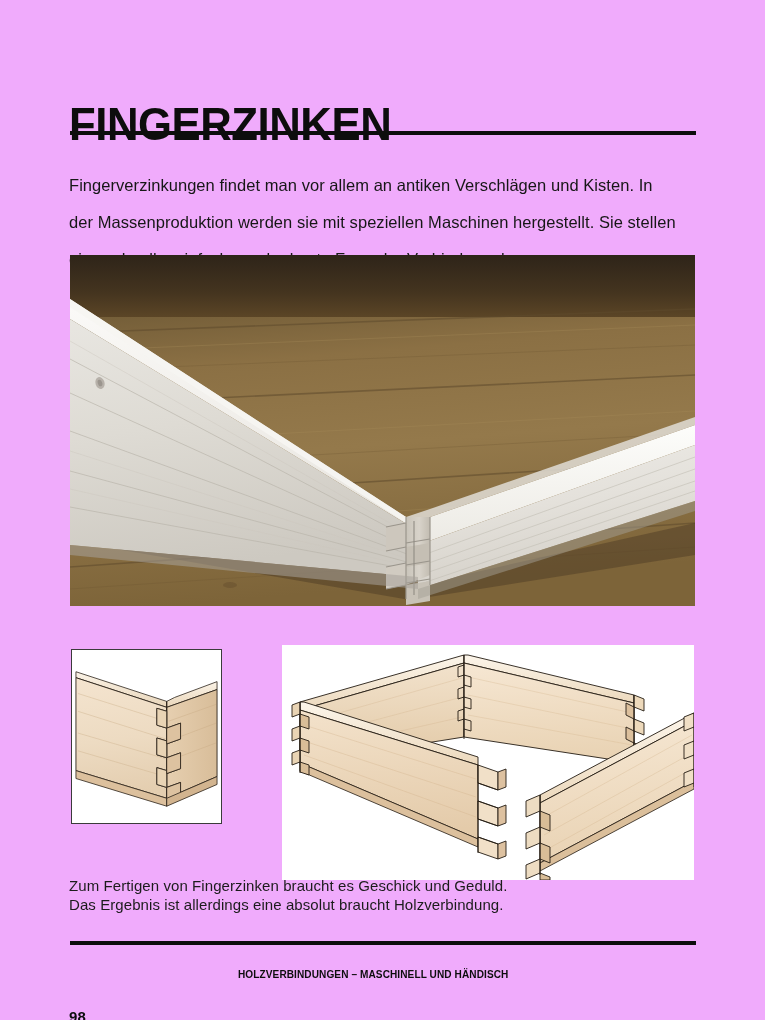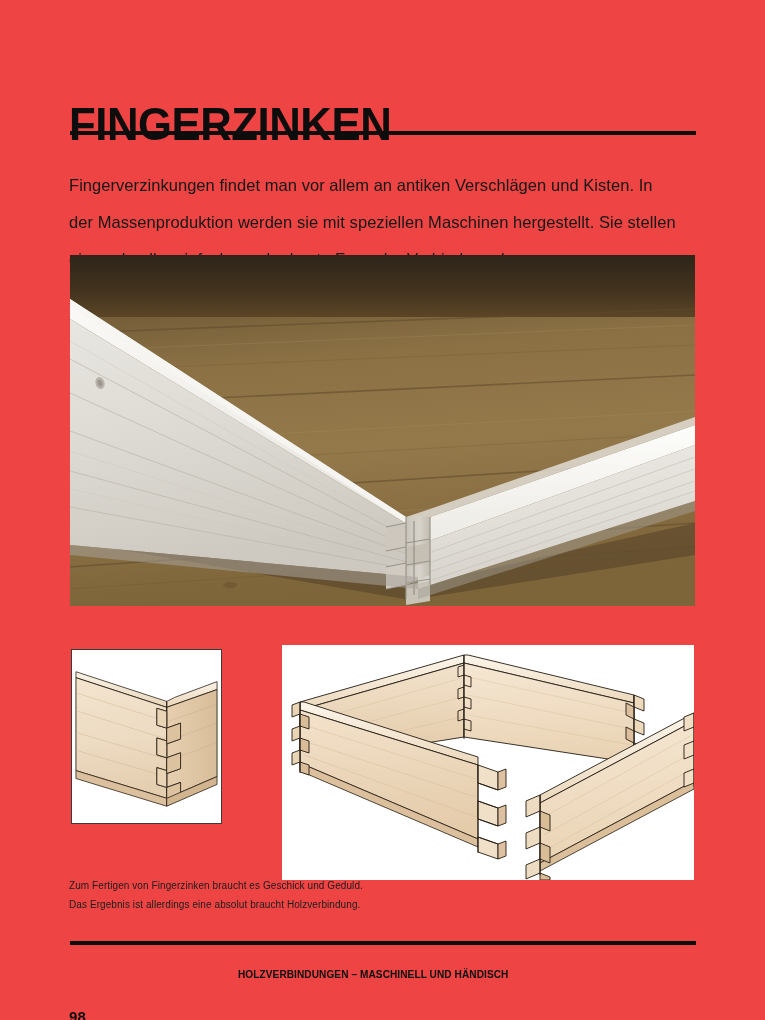--- a/index.html
+++ b/index.html
@@ -14,21 +14,21 @@
     position: relative;
     overflow: hidden;
     font-family: "Liberation Sans", sans-serif;
     color: #111111;
     -webkit-font-smoothing: antialiased;
   }
 
   .page {
     position: absolute;
     inset: 0;
-    background: #ef4444;
+    background: #f0abfc;
   }
 
   
   .page-title {
     position: absolute;
     left: 69px;
     top: 68px;
     font-family: "Liberation Sans Narrow", "Liberation Sans", sans-serif;
     font-size: 47px;
     line-height: 50px;
@@ -97,21 +97,21 @@
     overflow: visible;
   }
   .exploded svg { display: block; width: 100%; height: 100%; }
 
   
   .caption {
     position: absolute;
     left: 69px;
     top: 876px;
     width: 440px;
-    font-size: 10px;
+    font-size: 15px;
     line-height: 19px;
     color: #1c1c1c;
     letter-spacing: 0.08px;
   }
   .caption div { white-space: nowrap; }
 
   
   .rule-bottom {
     position: absolute;
     left: 70px;

